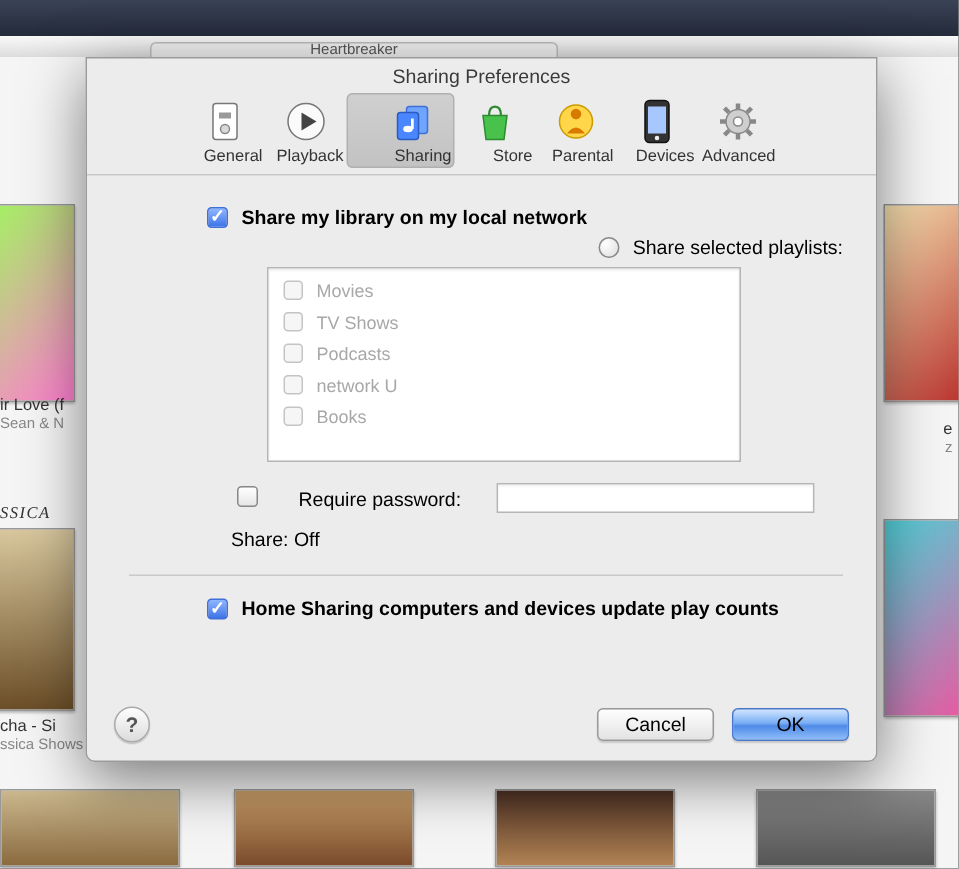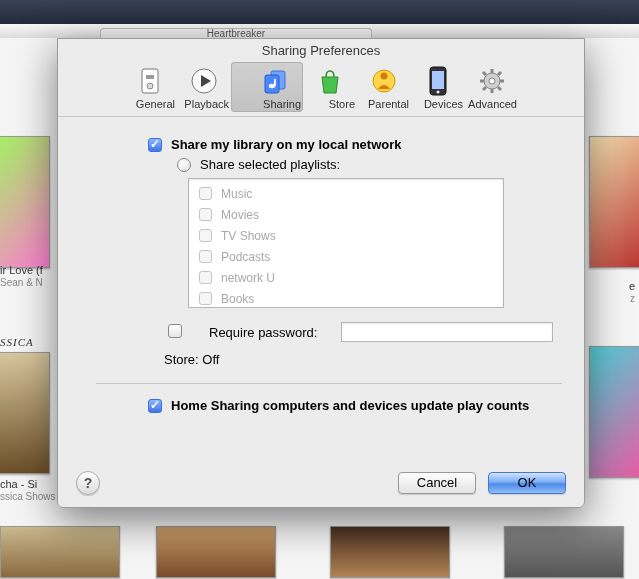--- a/index.html
+++ b/index.html
@@ -90,21 +90,21 @@
     box-shadow: inset 0 0 0 1px #b0b0b0;
     padding-left: 20px;
   }
   .tb-icon {
     width:30px; height:30px; margin:0 auto 2px auto;
     display:flex; align-items:center; justify-content:center;
   }
   .tb-label { display:block; }
   .divider { height:1px; background:#c8c8c8; margin:0 0 0 0; }
   .body {
-    padding:18px 22px 10px 38px;
+    padding:18px 22px 10px 28px;
   }
   label.row {
     display:flex; align-items:flex-start; gap:6px;
     margin:2px 0;
     font-size:13px;
   }
   input[type="checkbox"].aqua {
     appearance:none;
     width:14px; height:14px;
     border:1px solid #888;
@@ -333,30 +333,26 @@
   <div class="divider"></div>
 
   <div class="body">
 
     <label class="row" style="margin-left:48px;">
       <input type="checkbox" class="aqua" checked="" style="">
       <span style="font-weight:bold;">Share my library on my local network</span>
     </label>
 
 
-    <label class="row" style="margin-left:76px;">
+    <label class="row" style="margin-left:76px;justify-content:flex-end;">
       <input type="radio" name="sm" class="aqua" style="">
       <span>Share selected playlists:</span>
     </label>
 
     <div class="playlist-box" style="margin-left:92px;">
-      <div class="pl-item">
-          <input type="checkbox" disabled="" style="">
-          <span>Music</span>
-        </div>
       <div class="pl-item">
           <input type="checkbox" disabled="" style="">
           <span>Movies</span>
         </div>
       <div class="pl-item">
           <input type="checkbox" disabled="" style="">
           <span>TV Shows</span>
         </div>
       <div class="pl-item">
           <input type="checkbox" disabled="" style="">
@@ -373,21 +369,21 @@
 
     </div>
 
     <div class="pw-row" style="margin-left:68px;">
       <input type="checkbox" class="aqua" style="">
       <span>Require password:</span>
       <input class="pw-input" type="password" value="" style="">
     </div>
 
     <div class="status-row" style="margin-left:68px;">
-      <span>Store:</span>
+      <span>Share:</span>
       <span>Off</span>
     </div>
 
     <div class="hr"></div>
 
     <label class="row" style="margin-left:48px;">
       <input type="checkbox" class="aqua" checked="" style="">
       <span style="font-weight:bold;">Home Sharing computers and devices update play counts</span>
     </label>
 

